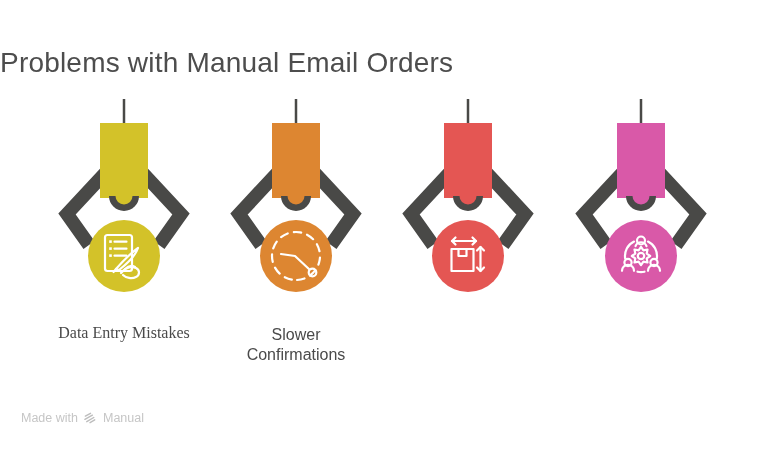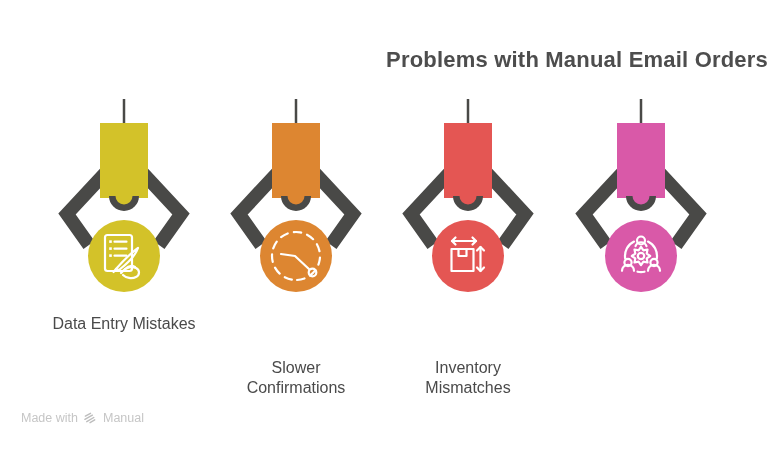--- a/index.html
+++ b/index.html
@@ -1,30 +1,30 @@
 <!DOCTYPE html>
 <html><head>
 <meta charset="utf-8">
 <style>
   html,body{margin:0;padding:0;background:#fff;}
   #canvas{
     position:relative;width:768px;height:452px;background:var(--bg,#ffffff);
     font-family:"Liberation Sans","DejaVu Sans",sans-serif;overflow:hidden;
   }
   .title{
-    position:absolute;top:47px;left:0;width:100%;text-align:right;
-    font-size:22px;font-weight:700;letter-spacing:.2px;color:var(--title-c,#4d4d4d);
+    position:absolute;top:47px;left:0;width:100%;text-align:left;
+    font-size:28px;font-weight:400;letter-spacing:.2px;color:var(--title-c,#4d4d4d);
   }
   .claw-unit{position:absolute;top:93px;width:190px;height:300px;}
   .claw-unit svg.claw-svg{position:absolute;left:10px;top:0;}
   .claw-label{
-    position:absolute;left:0;top:265px;width:190px;text-align:center;
+    position:absolute;left:0;top:232px;width:190px;text-align:center;
     white-space:pre-line;font-size:16px;line-height:19.5px;color:var(--label-c,#4a4a4a);
   }
-  .claw-unit[data-claw-index="0"] .claw-label{top:221px;}
+  .claw-unit[data-claw-index="0"] .claw-label{top:230px;font-family:Liberation Serif, serif;}
   .c-fill{fill:var(--c,#999);}
   .dark-fill{fill:var(--dark,#494947);}
   .dark-stroke{stroke:var(--dark,#494947);fill:none;}
   .icon-stroke{stroke:var(--icon-c,#ffffff);fill:none;stroke-width:2.2;stroke-linecap:round;stroke-linejoin:round;}
   .icon-fill{fill:var(--icon-c,#ffffff);stroke:none;}
   .watermark{
     position:absolute;left:21px;top:410px;display:flex;align-items:flex-end;gap:5px;
     font-size:12.5px;color:var(--wm-c,#c6c6c6);
   }
   .napkin-logo{stroke:#bdbdbd;fill:none;stroke-width:1.5;stroke-linecap:round;}
@@ -94,22 +94,20 @@
         <rect x="-16.5" y="-7" width="22" height="22"></rect>
         <rect x="-9.5" y="-7" width="8" height="7"></rect>
         <path d="M -16,-15 H 8"></path>
         <path d="M -12.5,-18.5 L -16,-15 L -12.5,-11.5"></path>
         <path d="M 4.5,-18.5 L 8,-15 L 4.5,-11.5"></path>
         <path d="M 12.5,-9 V 15"></path>
         <path d="M 9,-5.5 L 12.5,-9 L 16,-5.5"></path>
         <path d="M 9,11.5 L 12.5,15 L 16,11.5"></path>
       </g>
     </svg>
-    <div class="claw-label">Inventory
-Mismatches</div>
   </div>
 
   <div class="claw-unit" data-claw-index="3" style="left: 546px; --c: #d959a8;">
     <svg class="claw-svg" width="170" height="215" viewBox="0 0 170 215">
       <line class="dark-stroke" x1="85" y1="6" x2="85" y2="31" stroke-width="2.5"></line>
       <path class="dark-stroke" d="M 68,78 L 28,121 L 50,152" stroke-width="13.5"></path>
       <path class="dark-stroke" d="M 102,78 L 142,121 L 120,152" stroke-width="13.5"></path>
       <rect class="c-fill" x="61" y="30" width="48" height="75"></rect>
       <path class="dark-fill" d="M 70,103 A 15,15 0 0 0 100,103 Z"></path>
       <path class="c-fill" d="M 76.5,103 A 8.5,8.5 0 0 0 93.5,103 Z"></path>

